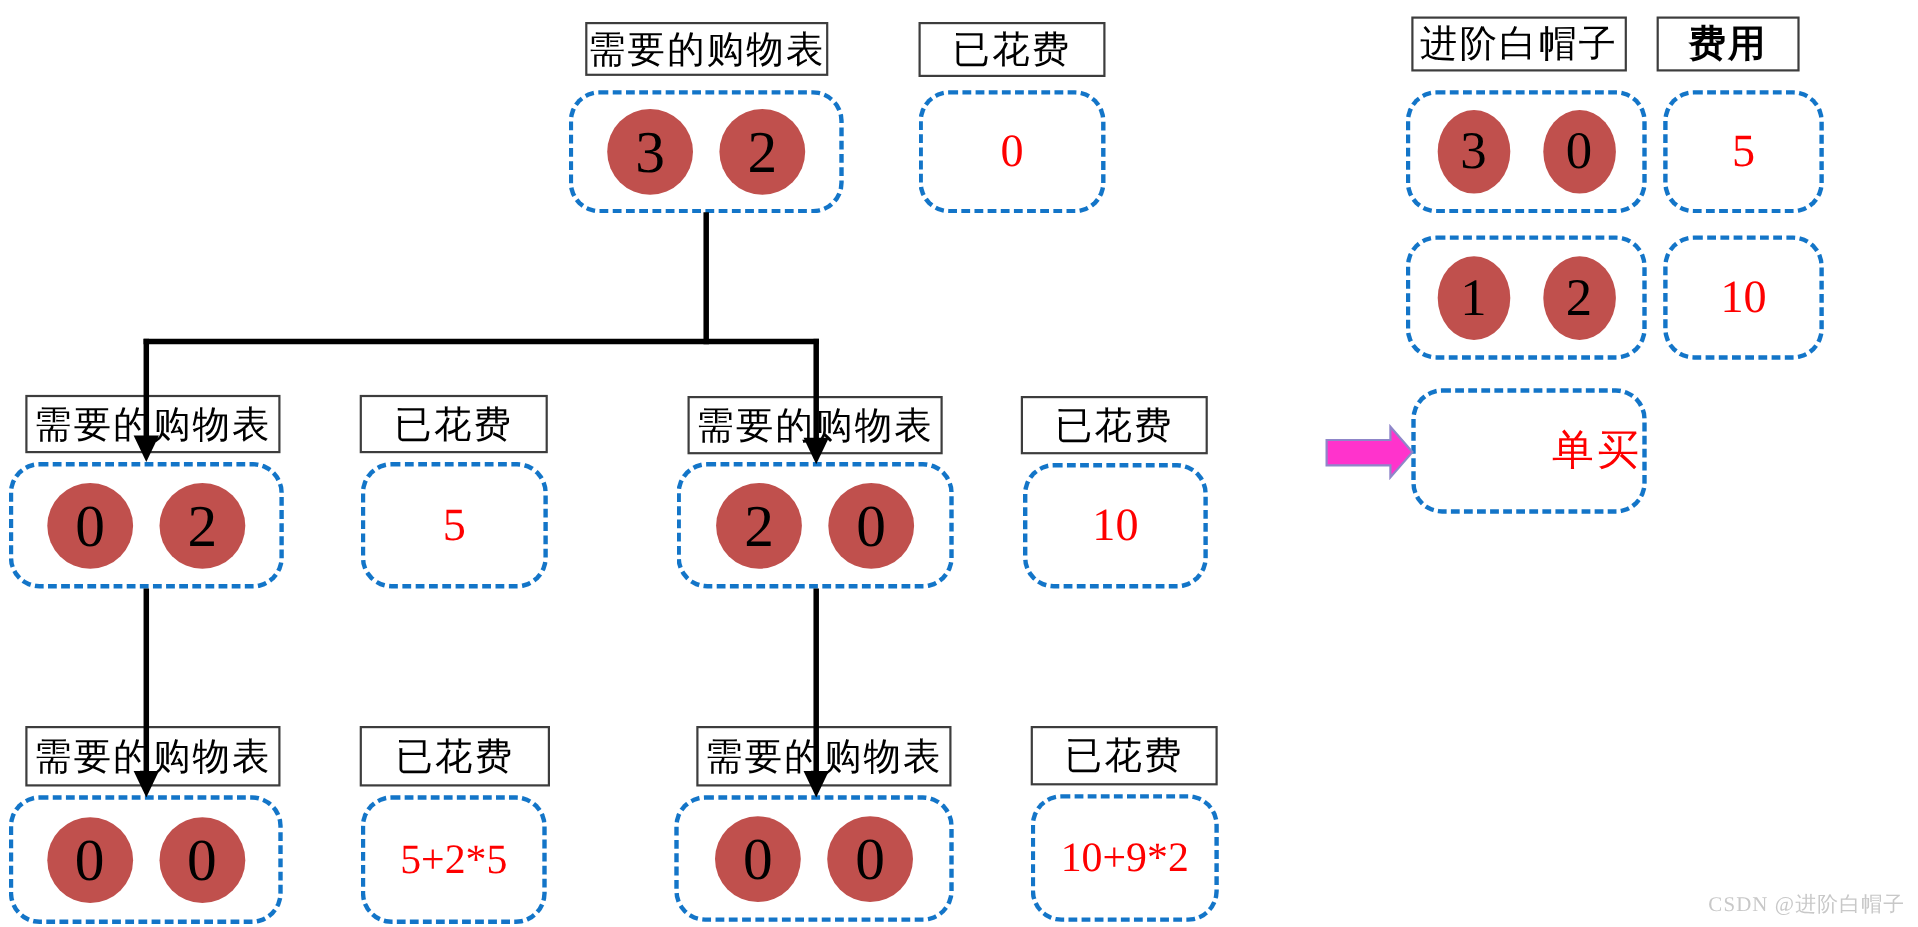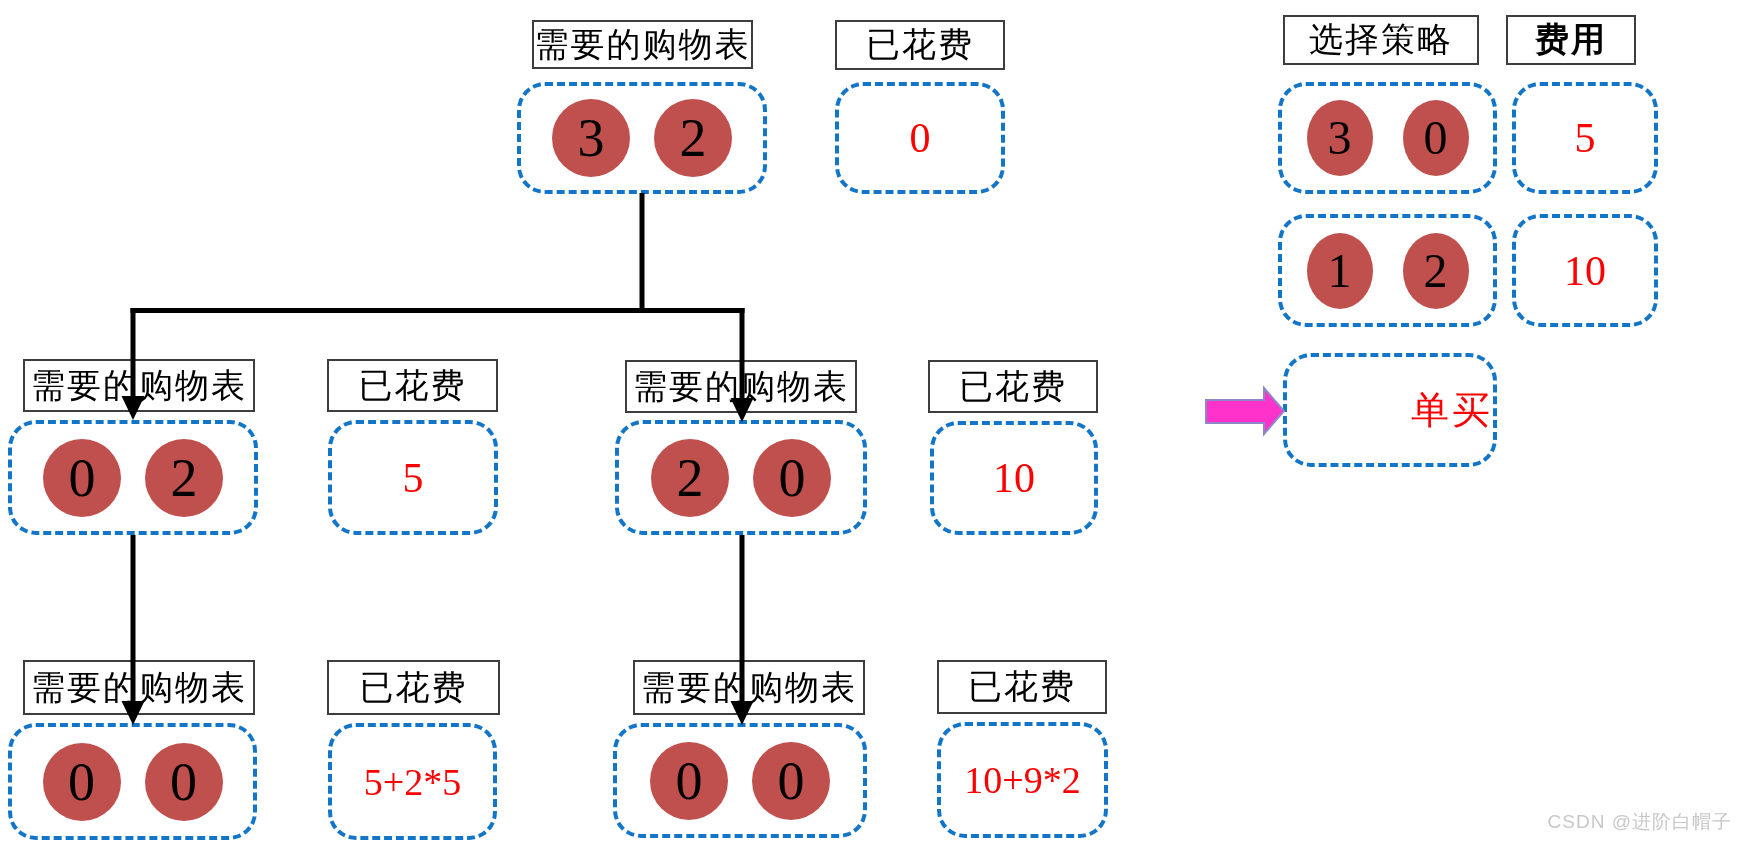--- a/index.html
+++ b/index.html
@@ -29,21 +29,21 @@
   .sp-list{gap:30px;}
   .cost-text{color:#fe0000;font-size:42px;line-height:1;}
   .cost-text.expr{font-size:38px;}
   .strategy-word{
     color:#fe0000;font-size:38px;line-height:1;letter-spacing:3px;
     font-family:"Liberation Sans","DejaVu Sans",sans-serif;
   }
   .svg-layer{position:absolute;left:0;top:0;z-index:5;pointer-events:none;}
   .watermark{
     position:absolute;right:12px;bottom:8px;color:#c8c8c8;font-size:19px;
-    font-family:Liberation Sans, sans-serif;z-index:3;letter-spacing:1px;
+    font-family:Liberation Serif, serif;z-index:3;letter-spacing:1px;
   }
   
   .p-root-ll {left:532px;top:8px;  width:221px;height:49px;}
   .p-root-lb {left:517px;top:82px; width:250px;height:112px;}
   .p-root-cl {left:835px;top:8px;  width:170px;height:50px;}
   .p-root-cb {left:835px;top:82px; width:170px;height:112px;}
 
   .p-l2l-ll  {left:23px; top:347px;width:232px;height:53px;}
   .p-l2l-lb  {left:8px;  top:420px;width:250px;height:115px;}
   .p-l2l-cl  {left:327px;top:347px;width:171px;height:53px;}
@@ -139,21 +139,21 @@
   <div class="label-box p-l3r-ll">需要的购物表</div>
   <div class="dashed-box list p-l3r-lb">
     <span class="circ">0</span>
     <span class="circ">0</span>
   </div>
   <div class="label-box p-l3r-cl">已花费</div>
   <div class="dashed-box p-l3r-cb">
     <span class="cost-text expr">10+9*2</span>
   </div>
 
-  <div class="label-box p-sp-hs">选择策略</div>
+  <div class="label-box p-sp-hs">进阶白帽子</div>
   <div class="label-box p-sp-hc">费用</div>
 
   <div class="dashed-box sp-list p-sp-r1s">
     <span class="circ small">3</span>
     <span class="circ small">0</span>
   </div>
   <div class="dashed-box p-sp-r1c">
     <span class="cost-text">5</span>
   </div>
 

